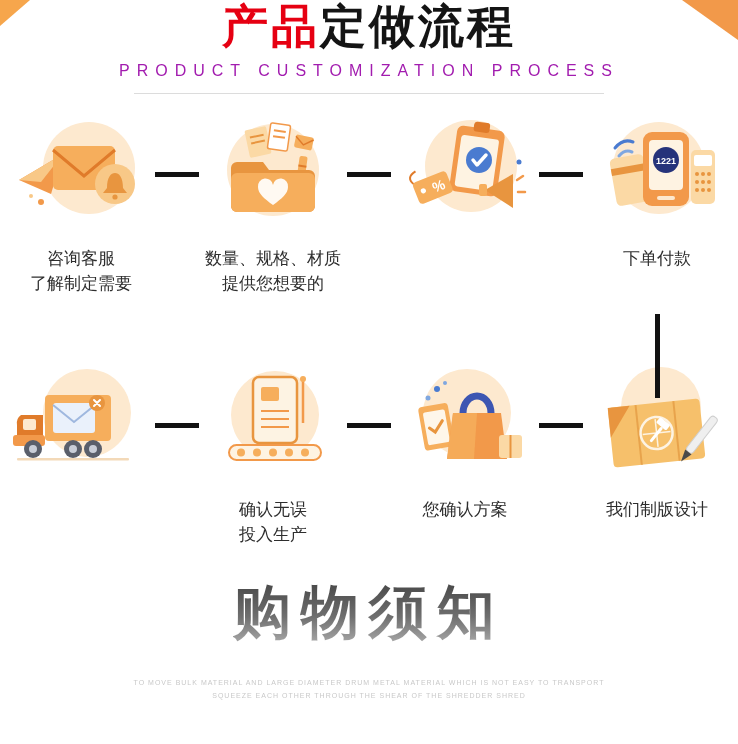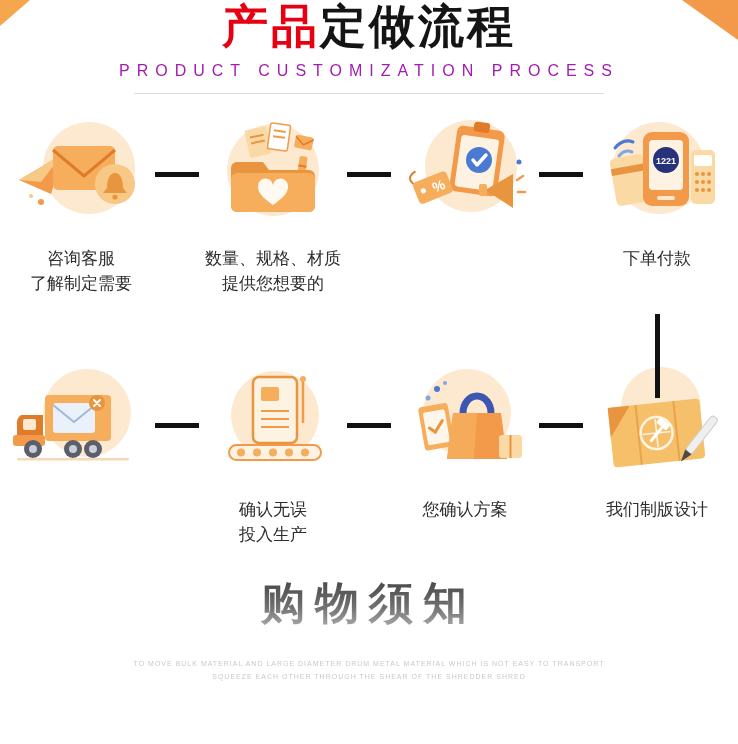--- a/index.html
+++ b/index.html
@@ -25,21 +25,21 @@
   .row2{margin-top:64px;}
   .cell{width:148px;display:flex;flex-direction:column;align-items:center;flex:none;}
   .illus{width:140px;height:128px;display:flex;align-items:center;justify-content:center;}
   .illus svg{width:140px;height:128px;display:block;}
   .label{margin-top:8px;font-size:17px;color:#2e2e2e;text-align:center;line-height:1.5;font-weight:500;}
   .connector{width:44px;height:5px;background:#121212;margin-top:62px;flex:none;}
   .v-connector{position:absolute;width:5px;height:84px;background:#121212;left:655px;top:204px;}
 
   
   .notice{margin-top:26px;text-align:center;}
-  .notice-title{display:inline-block;font-size:44px;font-weight:bold;letter-spacing:10px;
+  .notice-title{display:inline-block;font-size:58px;font-weight:bold;letter-spacing:10px;
     background:linear-gradient(180deg,#3f3f3f 0%,#6f6f6f 55%,#b9b9b9 100%);
     -webkit-background-clip:text;background-clip:text;color:transparent;
     font-family:"Liberation Serif","DejaVu Serif",serif;}
   .fineprint{margin-top:24px;font-size:7px;color:#c9c9c9;letter-spacing:1px;line-height:1.9;text-align:center;}
 </style>
 </head>
 <body>
 
 <div class="page">
 

